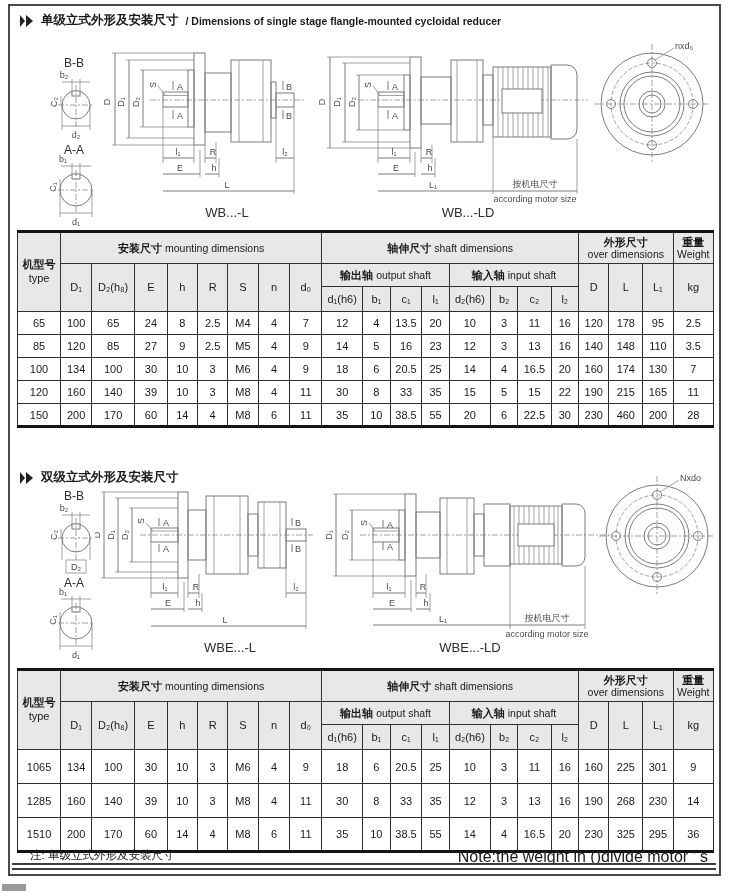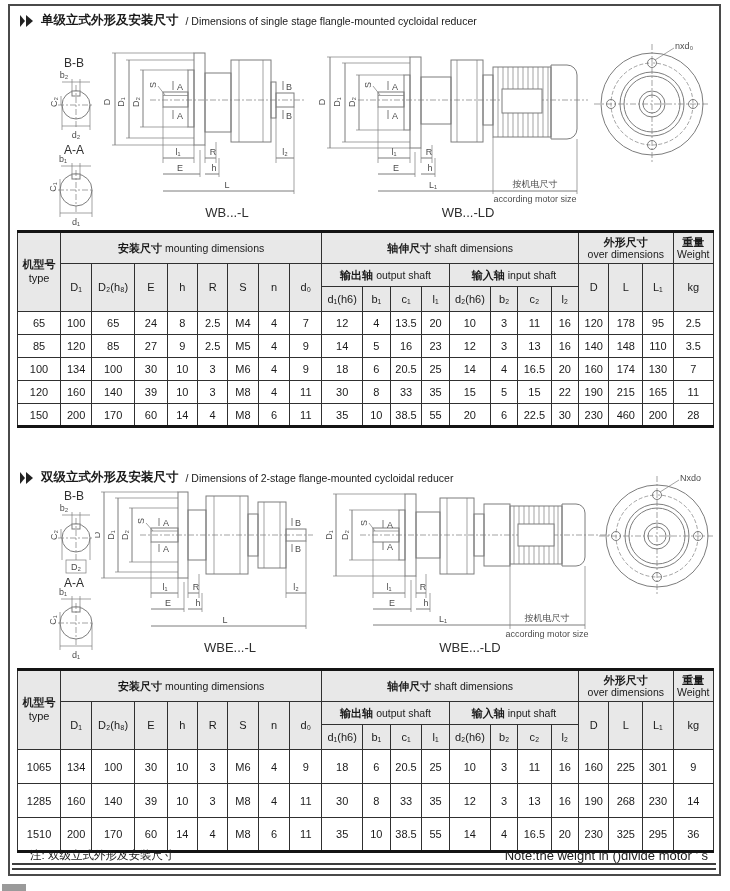--- a/index.html
+++ b/index.html
@@ -2,21 +2,21 @@
 <html><head>
 <meta charset="utf-8">
 <style>
   *{margin:0;padding:0;box-sizing:border-box}
   html,body{background:#fff}
   body{width:730px;height:891px;position:relative;font-family:"Liberation Sans","DejaVu Sans",sans-serif;color:#1a1a1a;overflow:hidden}
   .abs{position:absolute}
   .page-border{position:absolute;left:8px;top:4px;width:713px;height:872px;border:2px solid #4a4a4a}
   .sec-title{position:absolute;left:20px;display:flex;align-items:center;gap:7px;font-size:12.5px;white-space:nowrap}
   .sec-title .cn{font-weight:bold}
-  .sec-title .en{font-weight:normal}
+  .sec-title .en{font-weight:bold}
   .dim-table{border-collapse:collapse;table-layout:fixed;width:697px;font-size:11px;text-align:center;border-top:3px solid #141414;border-bottom:3px solid #141414}
   .dim-table th,.dim-table td{border:1px solid #303030;padding:0;vertical-align:middle;overflow:hidden}
   .dim-table thead th{background:#e8e8e8;font-weight:normal;line-height:1.15}
   .dim-table thead tr:first-child th{height:32px}
   .dim-table thead tr:nth-child(2) th{height:23px}
   .dim-table thead tr:nth-child(3) th{height:25px}
   .t1 tbody td{height:23px}
   .t2 tbody td{height:34px}
   .cn{font-weight:bold}
   .en{font-weight:normal;font-size:10.5px}
@@ -25,21 +25,21 @@
   svg{display:block}
   svg text{font-family:"Liberation Sans","DejaVu Sans",sans-serif;font-size:9px;fill:#4d4d4d}
   svg .cap{font-size:13px;fill:#2e2e2e}
   svg .viewtitle{font-size:12px;fill:#2e2e2e}
   svg line,svg rect,svg circle,svg path{stroke:#7d7d7d;fill:none;stroke-width:1}
   svg .thin{stroke-width:0.7}
   svg .dash{stroke-dasharray:6 2 2 2}
   svg .dot{stroke-dasharray:4 2}
   svg .white{fill:#fff}
   .note-cn{position:absolute;left:30px;top:848px;font-size:11.5px}
-  .note-en{position:absolute;right:22px;top:848px;font-size:13px}
+  .note-en{position:absolute;right:22px;top:848px;font-size:16px}
   .dbl-line{position:absolute;left:12px;top:863px;width:704px;height:7px;border-top:2px solid #3d3d3d;border-bottom:2px solid #3d3d3d}
   .corner-tab{position:absolute;left:2px;top:884px;width:24px;height:7px;background:#9a9a9a}
   .arrow-icon{display:inline-block}
 </style>
 </head>
 <body>
 
 <div class="page-border"></div>
 
 <div class="sec-title" style="top:12px">
@@ -424,21 +424,20 @@
       </tr>
     </tbody>
 </table>
 
 <div class="sec-title" style="top:469px">
   <svg class="arrow-icon" width="14" height="12" viewBox="0 0 14 12">
     <polygon points="0,0 5,6 0,12" fill="#222" stroke="none"></polygon>
     <polygon points="6,0 13,6 6,12" fill="#222" stroke="none"></polygon>
   </svg>
   <span class="cn">双级立式外形及安装尺寸</span>
-  <span class="en">/ Dimensions of 2-stage flange-mounted cycloidal reducer</span>
 </div>
 
 <svg class="abs" style="left:28px;top:488px" width="95" height="175">
   <text class="viewtitle" x="46" y="12" text-anchor="middle">B-B</text>
   <g>
     <circle cx="48" cy="50" r="14"></circle>
     <rect class="white" x="44" y="36" width="8" height="5"></rect>
     <line class="dash thin" x1="30" y1="50" x2="66" y2="50"></line>
     <line class="dash thin" x1="48" y1="30" x2="48" y2="72"></line>
     <line class="thin" x1="44" y1="36" x2="44" y2="24"></line>
@@ -754,16 +753,16 @@
         <td>16.5</td>
         <td>20</td>
         <td>230</td>
         <td>325</td>
         <td>295</td>
         <td>36</td>
       </tr>
     </tbody>
 </table>
 
-<div class="note-cn">注: 双级立式外形及安装尺寸</div>
+<div class="note-cn">注: 单级立式外形及安装尺寸</div>
 <div class="note-en">Note:the weight in ()divide motor ’ s</div>
 <div class="dbl-line"></div>
 <div class="corner-tab"></div>
 
 </body></html>

